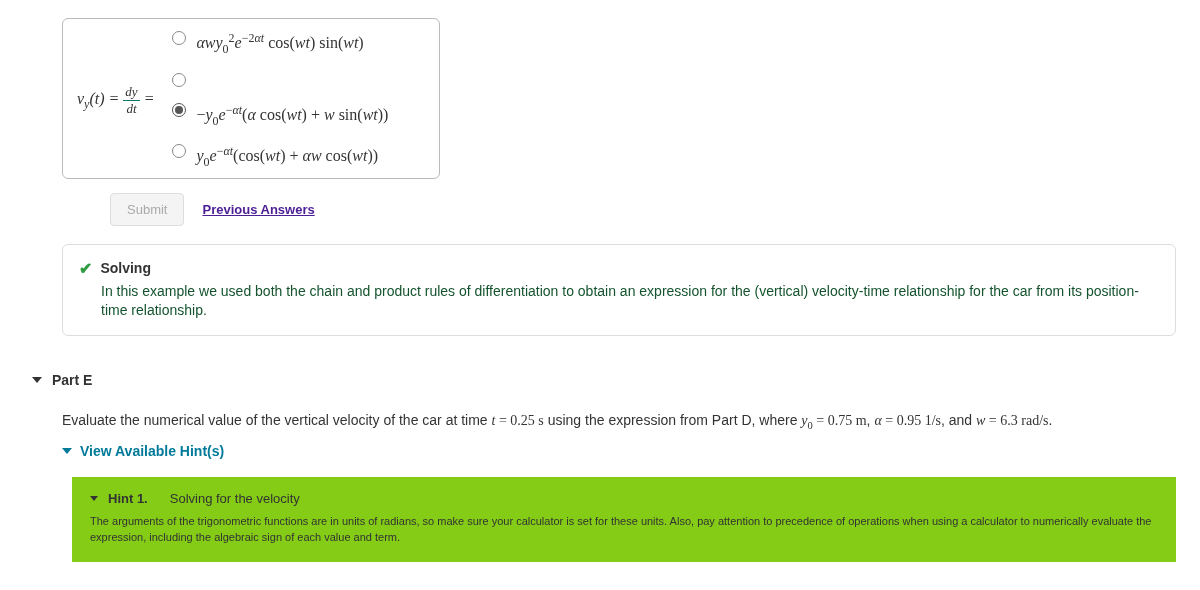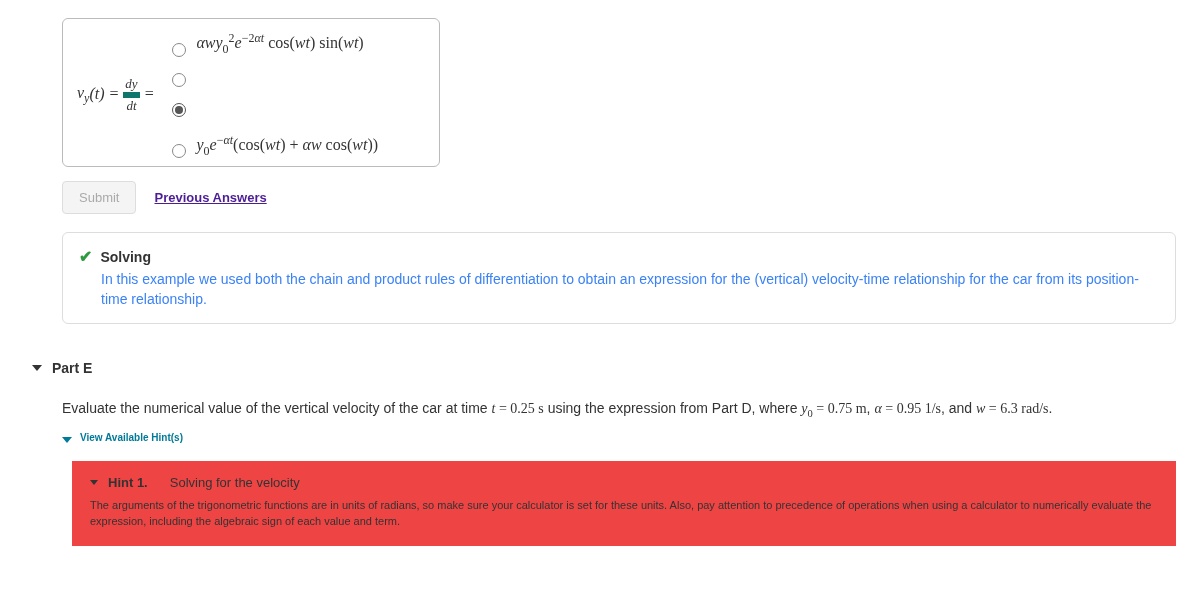--- a/index.html
+++ b/index.html
@@ -28,21 +28,21 @@
     font-size: 16px;
     white-space: nowrap;
   }
   .mc-options {
     display: flex;
     flex-direction: column;
     gap: 16px;
   }
   .mc-option {
     display: flex;
-    align-items: flex-end;
+    align-items: flex-start;
     gap: 10px;
   }
   .radio {
     width: 14px;
     height: 14px;
     border: 1px solid #888;
     border-radius: 50%;
     flex: 0 0 auto;
     position: relative;
   }
@@ -73,20 +73,21 @@
     gap: 18px;
   }
   .btn-submit {
     background: #f4f4f4;
     border: 1px solid #ddd;
     border-radius: 4px;
     padding: 8px 16px;
     color: #aaa;
     font-size: 13px;
     cursor: not-allowed;
+    margin-left: 48px;
   }
   .link-prev {
     color: #4c1d95;
     font-size: 13px;
     font-weight: 600;
     text-decoration: underline;
     cursor: pointer;
   }
   .feedback {
     margin: 18px 0 0 42px;
@@ -106,21 +107,21 @@
     font-size: 16px;
     font-weight: bold;
   }
   .feedback-title {
     font-weight: 700;
     font-size: 14px;
   }
   .feedback-body {
     font-size: 14px;
     line-height: 1.4;
-    color: #3b82f6;
+    color: #14532d;
     margin-left: 22px;
   }
   .part-row {
     display: flex;
     align-items: center;
     gap: 10px;
     margin: 36px 0 0 12px;
   }
   .caret-down {
     width: 0;
@@ -136,30 +137,30 @@
   }
   .part-instr {
     margin: 22px 0 0 42px;
     font-size: 14px;
     line-height: 1.5;
   }
   .part-instr .serif { font-family: "Times New Roman", serif; }
   .hints-toggle {
     margin: 10px 0 0 42px;
     display: flex;
-    align-items: flex-end;
+    align-items: center;
     gap: 8px;
     color: #007a99;
     font-weight: 600;
-    font-size: 10px;
+    font-size: 14px;
     cursor: pointer;
   }
   .hint-box {
     margin: 18px 0 0 52px;
-    background: #ef4444;
+    background: #84cc16;
     padding: 14px 18px 16px 18px;
     width: 1104px;
   }
   .hint-head {
     display: flex;
     align-items: center;
     gap: 10px;
     margin-bottom: 8px;
   }
   .hint-num { font-weight: 700; font-size: 13px; }
@@ -177,31 +178,32 @@
     height: 0;
     border-left: 5px solid transparent;
     border-right: 5px solid transparent;
     border-top: 6px solid #007a99;
   }
 </style>
 </head>
 <body>
 
 <div class="mc-container">
-  <div class="mc-prompt"><i>v<sub>y</sub></i>(<i>t</i>) = <span style="display:inline-block;vertical-align:middle;font-size:13px"><span style="display:block;border-bottom:6px solid #0f766e;padding:0 2px"><i>dy</i></span><span style="display:block;text-align:center"><i>dt</i></span></span> =</div>
+  <div class="mc-prompt"><i>v<sub>y</sub></i>(<i>t</i>) = <span style="display:inline-block;vertical-align:middle;font-size:13px"><span style="display:block;border-bottom:1px solid #0f766e;padding:0 2px"><i>dy</i></span><span style="display:block;text-align:center"><i>dt</i></span></span> =</div>
   <div class="mc-options">
       <div class="mc-option">
         <span class="radio"></span>
         <span class="opt-math"><i>αwy</i><sub>0</sub><sup>2</sup><i>e</i><sup>−2<i>αt</i></sup> cos(<i>wt</i>) sin(<i>wt</i>)</span>
       </div>
       <div class="mc-option">
         <span class="radio"></span>
       </div>
       <div class="mc-option">
         <span class="radio selected"></span>
+        <span class="opt-math">−<i>y</i><sub>0</sub><i>e</i><sup>−<i>αt</i></sup>(<i>α</i> cos(<i>wt</i>) + <i>w</i> sin(<i>wt</i>))</span>
       </div>
       <div class="mc-option">
         <span class="radio"></span>
         <span class="opt-math"><i>y</i><sub>0</sub><i>e</i><sup>−<i>αt</i></sup>(cos(<i>wt</i>) + <i>αw</i> cos(<i>wt</i>))</span>
       </div>
     </div>
 </div>
 
 <div class="submit-row">
   <button class="btn-submit" disabled="">Submit</button>

